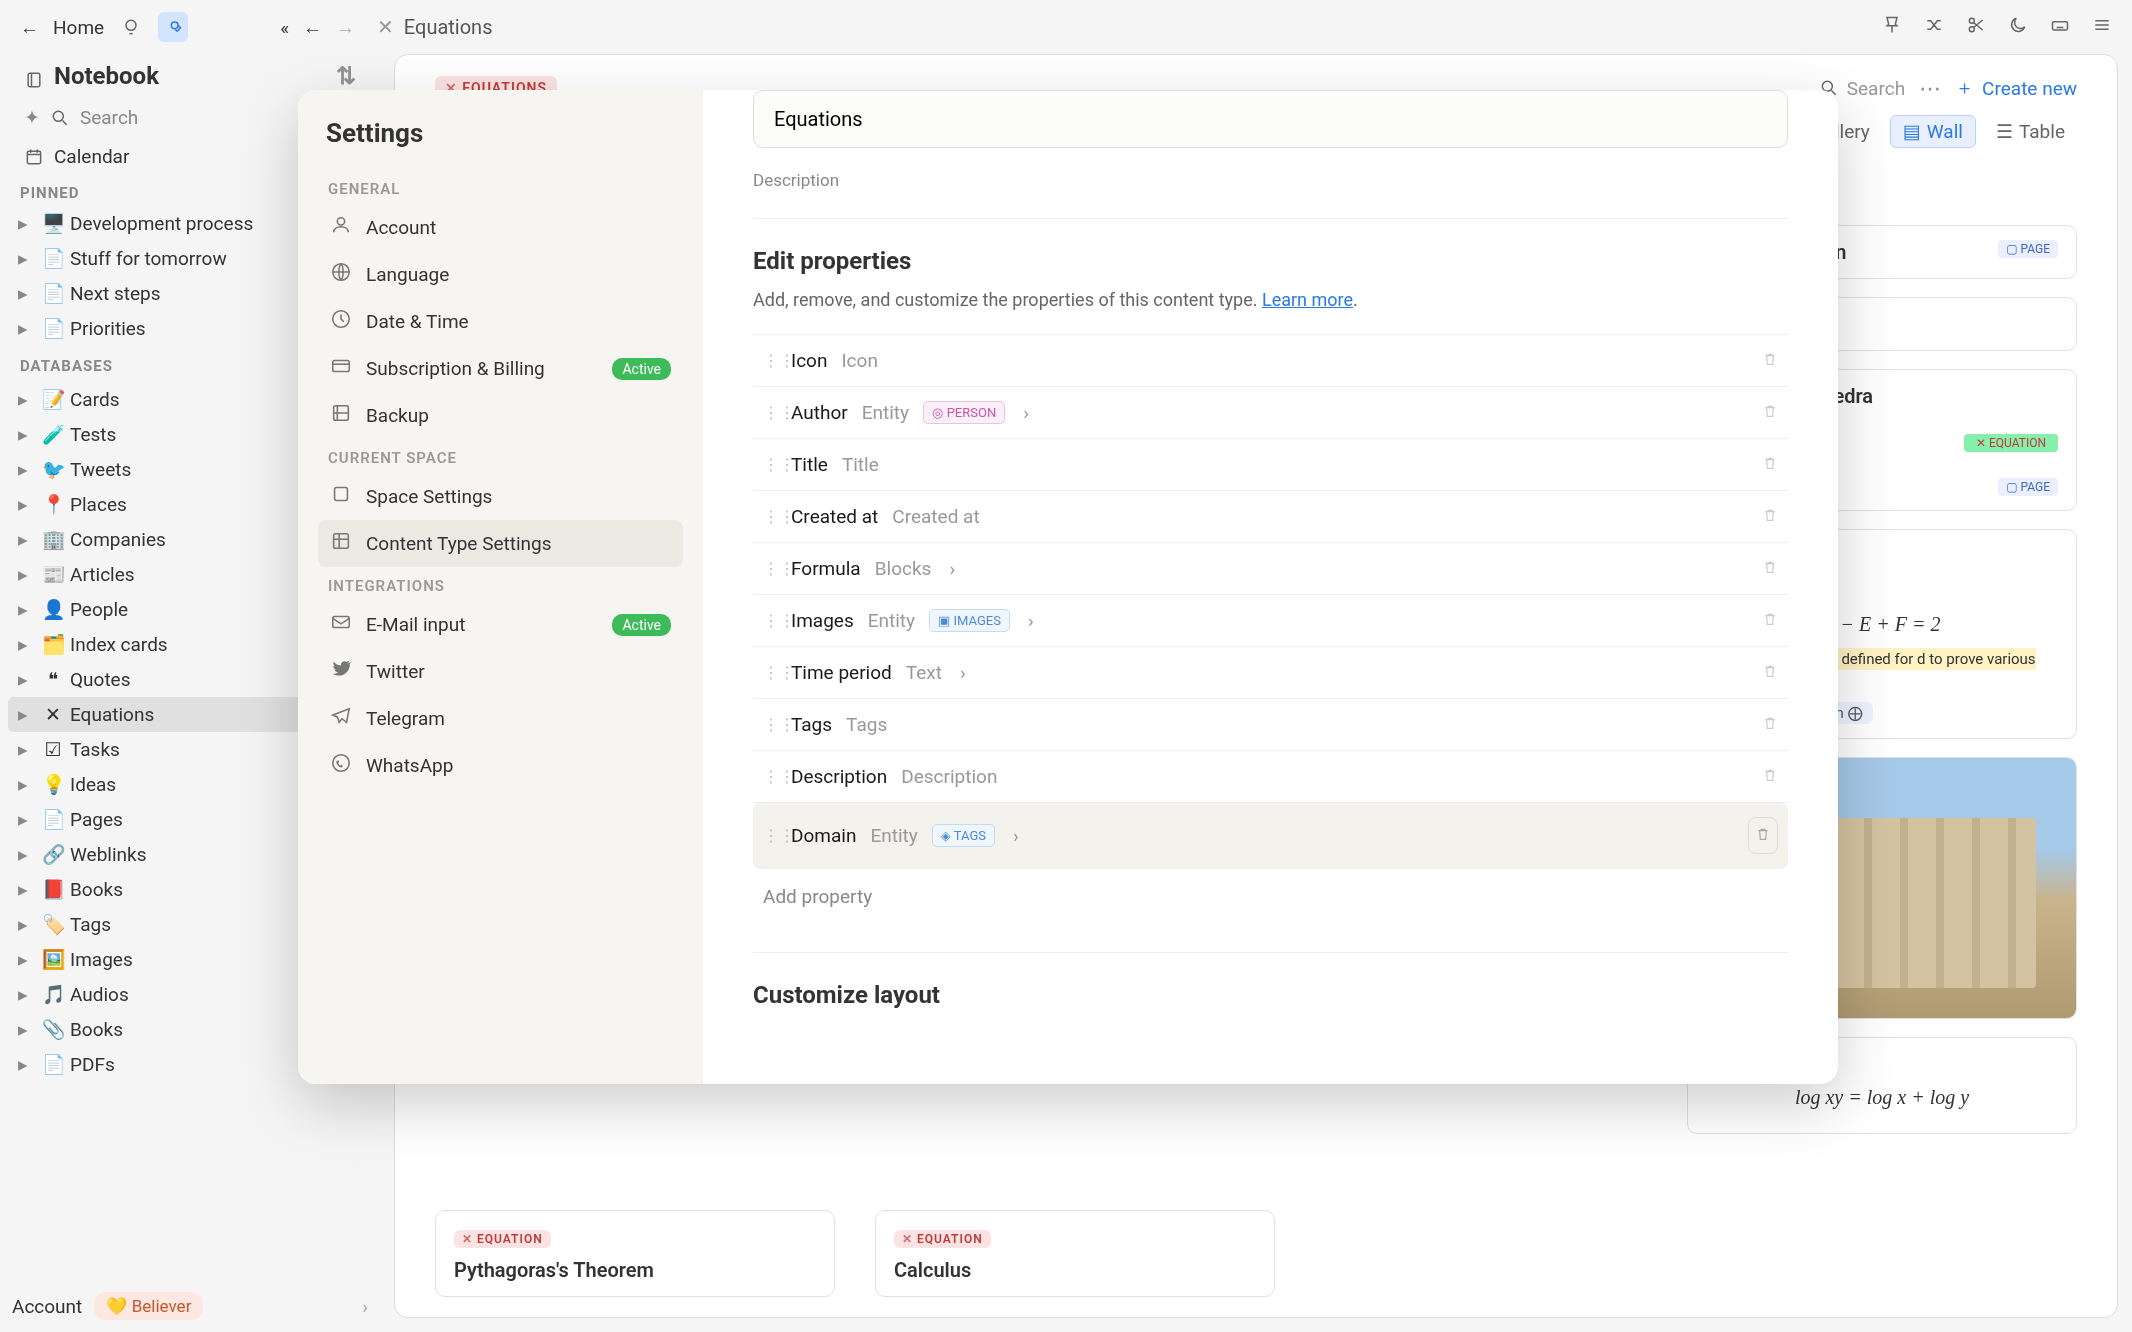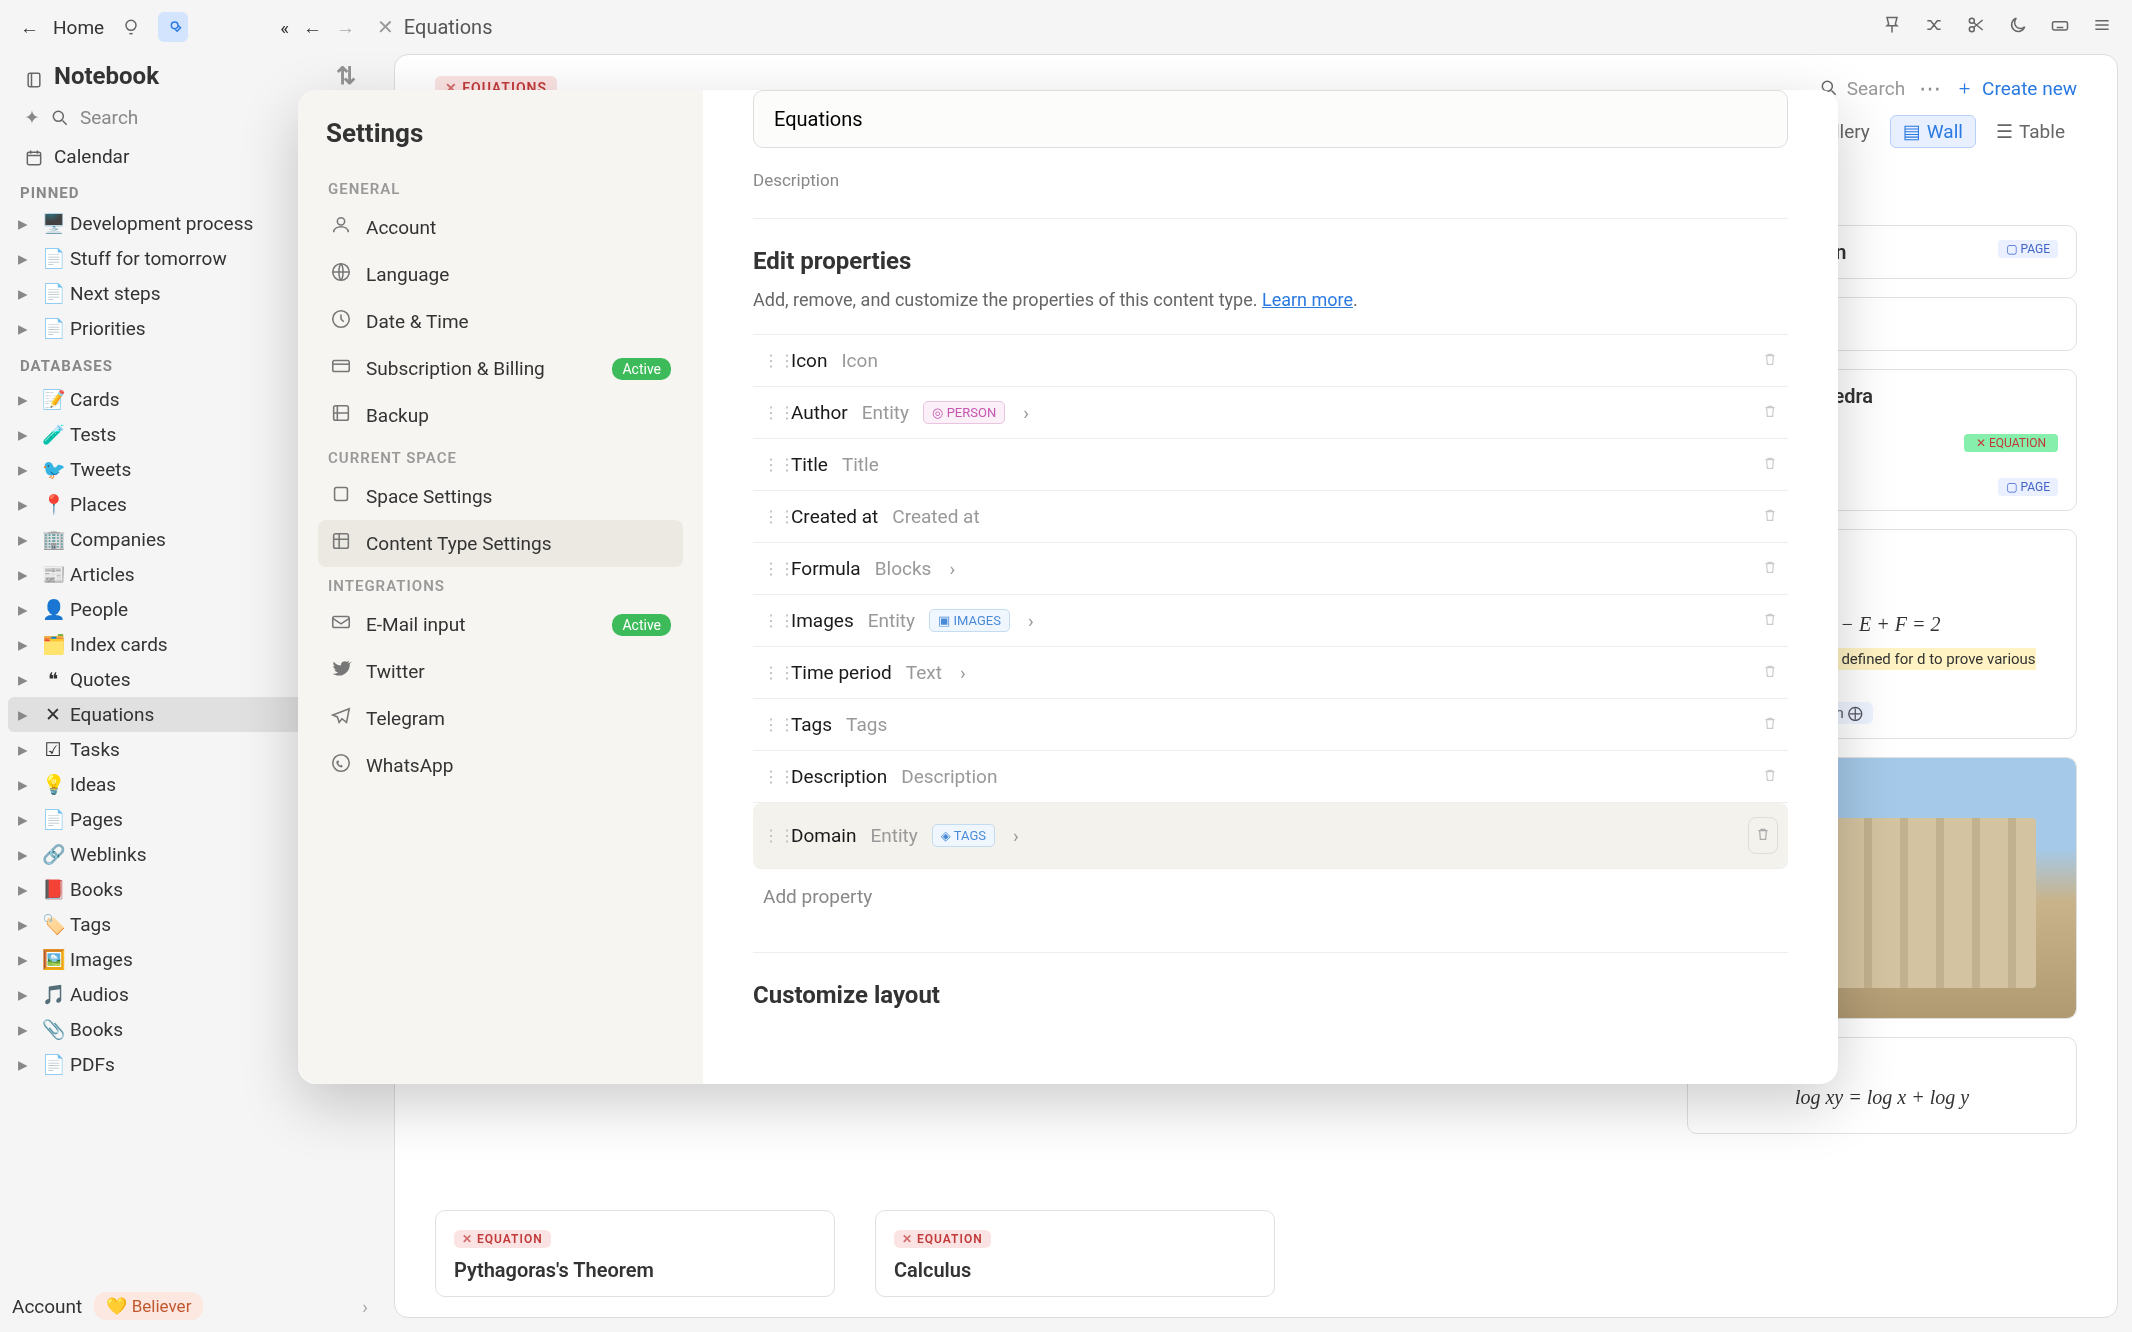--- a/index.html
+++ b/index.html
@@ -12,21 +12,21 @@
 .top-bar .breadcrumb-row { display: flex; align-items: center; gap: 10px; margin-left: 10px; font-size: 20px; color: #555; }
 .top-bar .right { margin-left: auto; display: flex; align-items: center; gap: 22px; }
 .icon-sm { width: 20px; height: 20px; stroke: #666; fill: none; stroke-width: 1.8; }
 .icon-btn { width: 30px; height: 30px; display: inline-flex; align-items: center; justify-content: center; border-radius: 6px; cursor: pointer; }
 .icon-btn.active { background: #d3e4ff; }
 
 .sidebar { position: absolute; top: 54px; left: 0; bottom: 0; width: 380px; padding: 0 8px; overflow: hidden; }
 .sidebar .workspace-title { padding: 8px 16px; font-size: 24px; font-weight: 700; display: flex; align-items: flex-end; gap: 10px; }
 .sidebar .updown { margin-left: auto; opacity: .5; }
 .search-row { padding: 8px 16px; color: #888; display: flex; align-items: center; gap: 10px; }
-.cal-row { padding: 8px 16px; color: #333; display: flex; align-items: flex-end; gap: 10px; }
+.cal-row { padding: 8px 16px; color: #333; display: flex; align-items: center; gap: 10px; }
 .section-head { padding: 8px 12px 4px; font-size: 15px; font-weight: 700; letter-spacing: 1px; color: #888; display: flex; align-items: center; }
 .section-head .plus { margin-left: auto; color: #aaa; font-size: 18px; }
 .tree-item { display: flex; align-items: center; gap: 6px; padding: 6px 10px; border-radius: 6px; }
 .tree-item .chev { width: 18px; color: #888; }
 .tree-item .emo { width: 22px; text-align: center; }
 .tree-item.selected { background: #e0e0e0; }
 
 .sidebar-footer { position: absolute; bottom: 12px; left: 12px; right: 12px; display: flex; align-items: center; gap: 12px; }
 .badge-believer { background: #fce8e0; color: #c05830; border-radius: 12px; padding: 4px 12px; font-size: 17px; }
 

